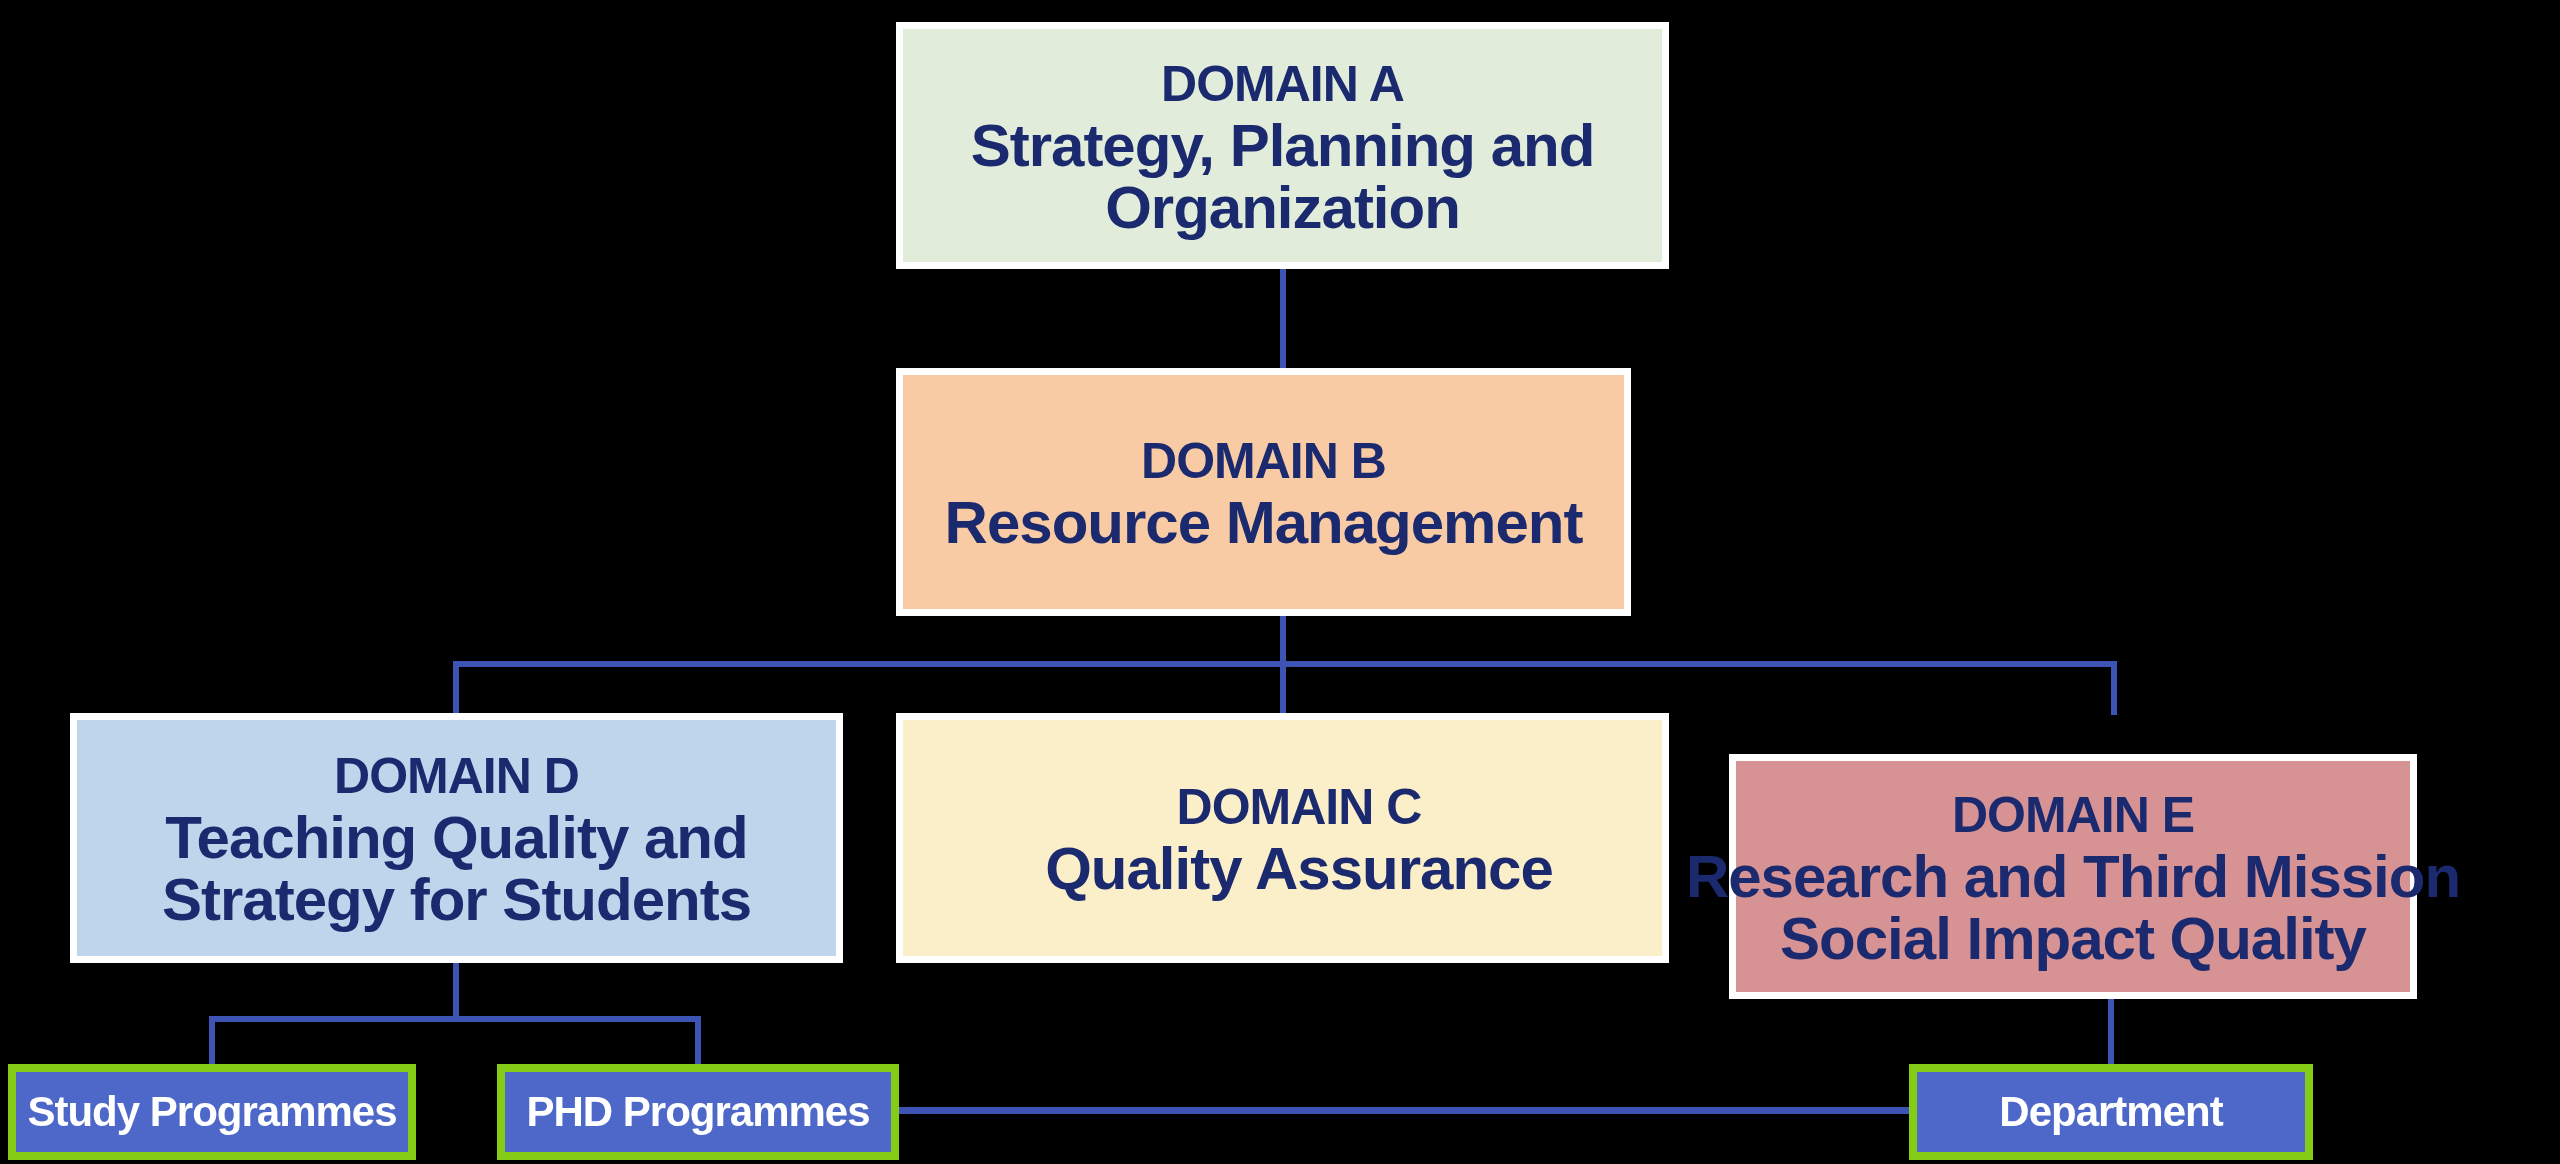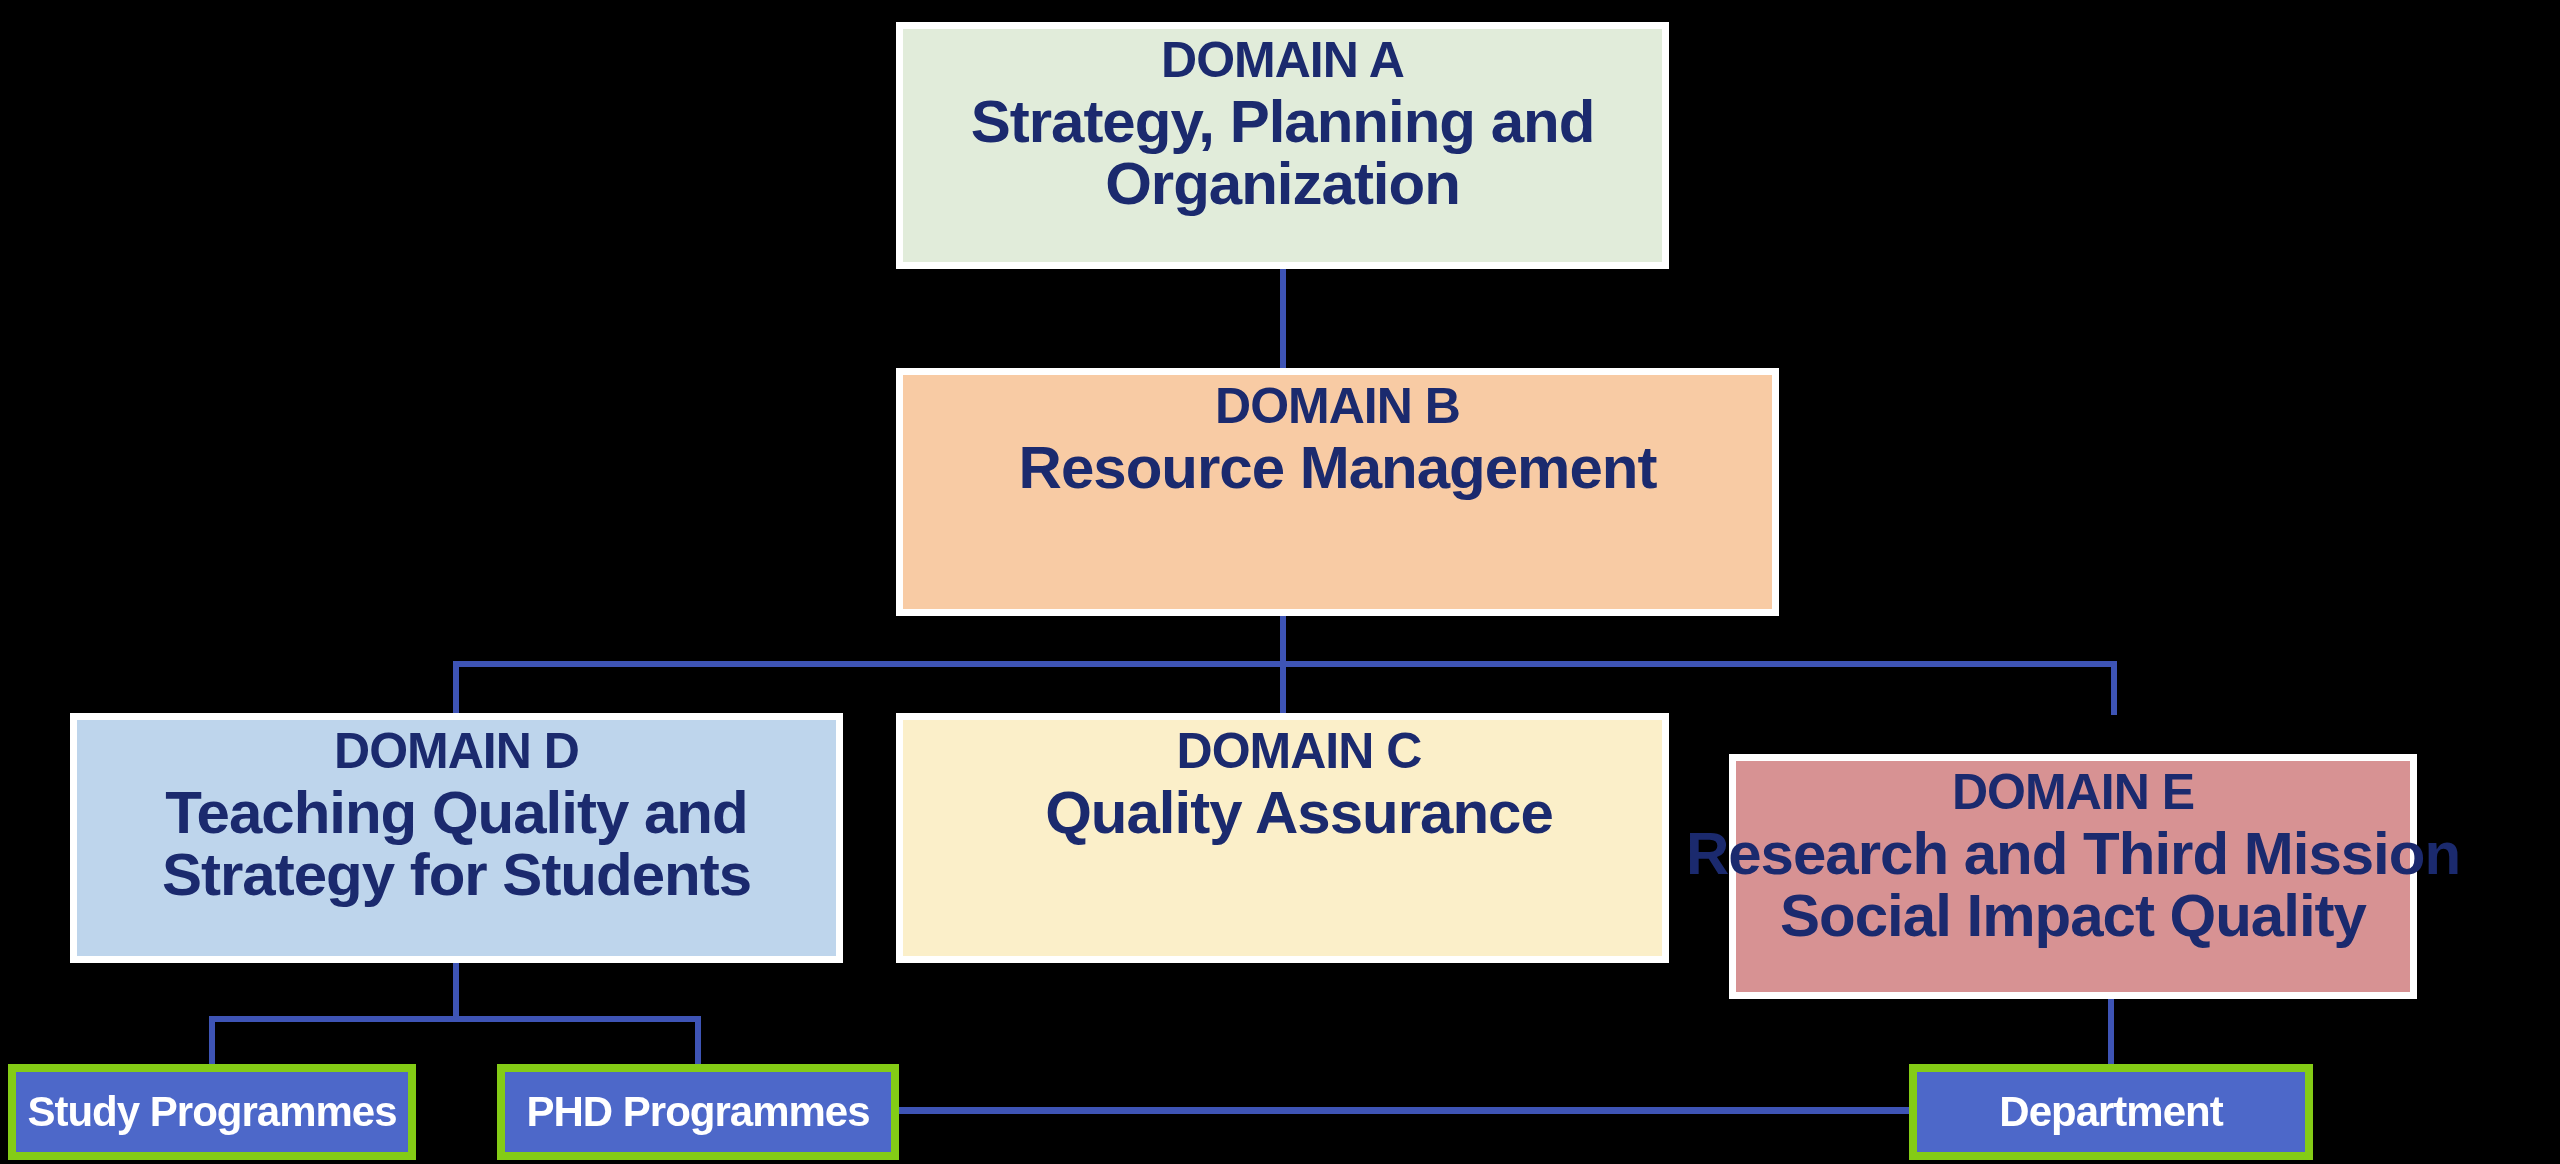--- a/index.html
+++ b/index.html
@@ -9,20 +9,21 @@
     background:#000;
     overflow:hidden;
     font-family:"Liberation Sans", sans-serif;
   }
   .node{
     position:absolute;
     box-sizing:border-box;
     border:7px solid #ffffff;
     display:flex;
     flex-direction:column;
+    justify-content:center;
     align-items:center;
     text-align:center;
   }
   .node .title{
     font-size:50px;
     font-weight:700;
     letter-spacing:-1px;
     line-height:62px;
     white-space:nowrap;
   }
@@ -44,21 +45,21 @@
   .leaf .label{
     font-size:42px;
     font-weight:700;
     letter-spacing:-1px;
     white-space:nowrap;
   }
   .line{position:absolute;}
 
   
   #node-domain-a{left:896px;top:22px;width:773px;height:247px;}
-  #node-domain-b{left:896px;top:368px;width:883px;height:248px;}
+  #node-domain-b{left:896px;top:368px;width:735px;height:248px;}
   #node-domain-d{left:70px;top:713px;width:773px;height:250px;}
   #node-domain-c{left:896px;top:713px;width:773px;height:250px;padding-left:33px;}
   #node-domain-e{left:1729px;top:754px;width:688px;height:245px;}
   #node-study{left:8px;top:1064px;width:408px;height:96px;}
   #node-phd{left:497px;top:1064px;width:402px;height:96px;}
   #node-dept{left:1909px;top:1064px;width:404px;height:96px;}
 
   
   #conn-a-b        {left:1280px;top:269px;width:6px;height:99px;}
   #conn-b-main     {left:1280px;top:616px;width:6px;height:97px;}

